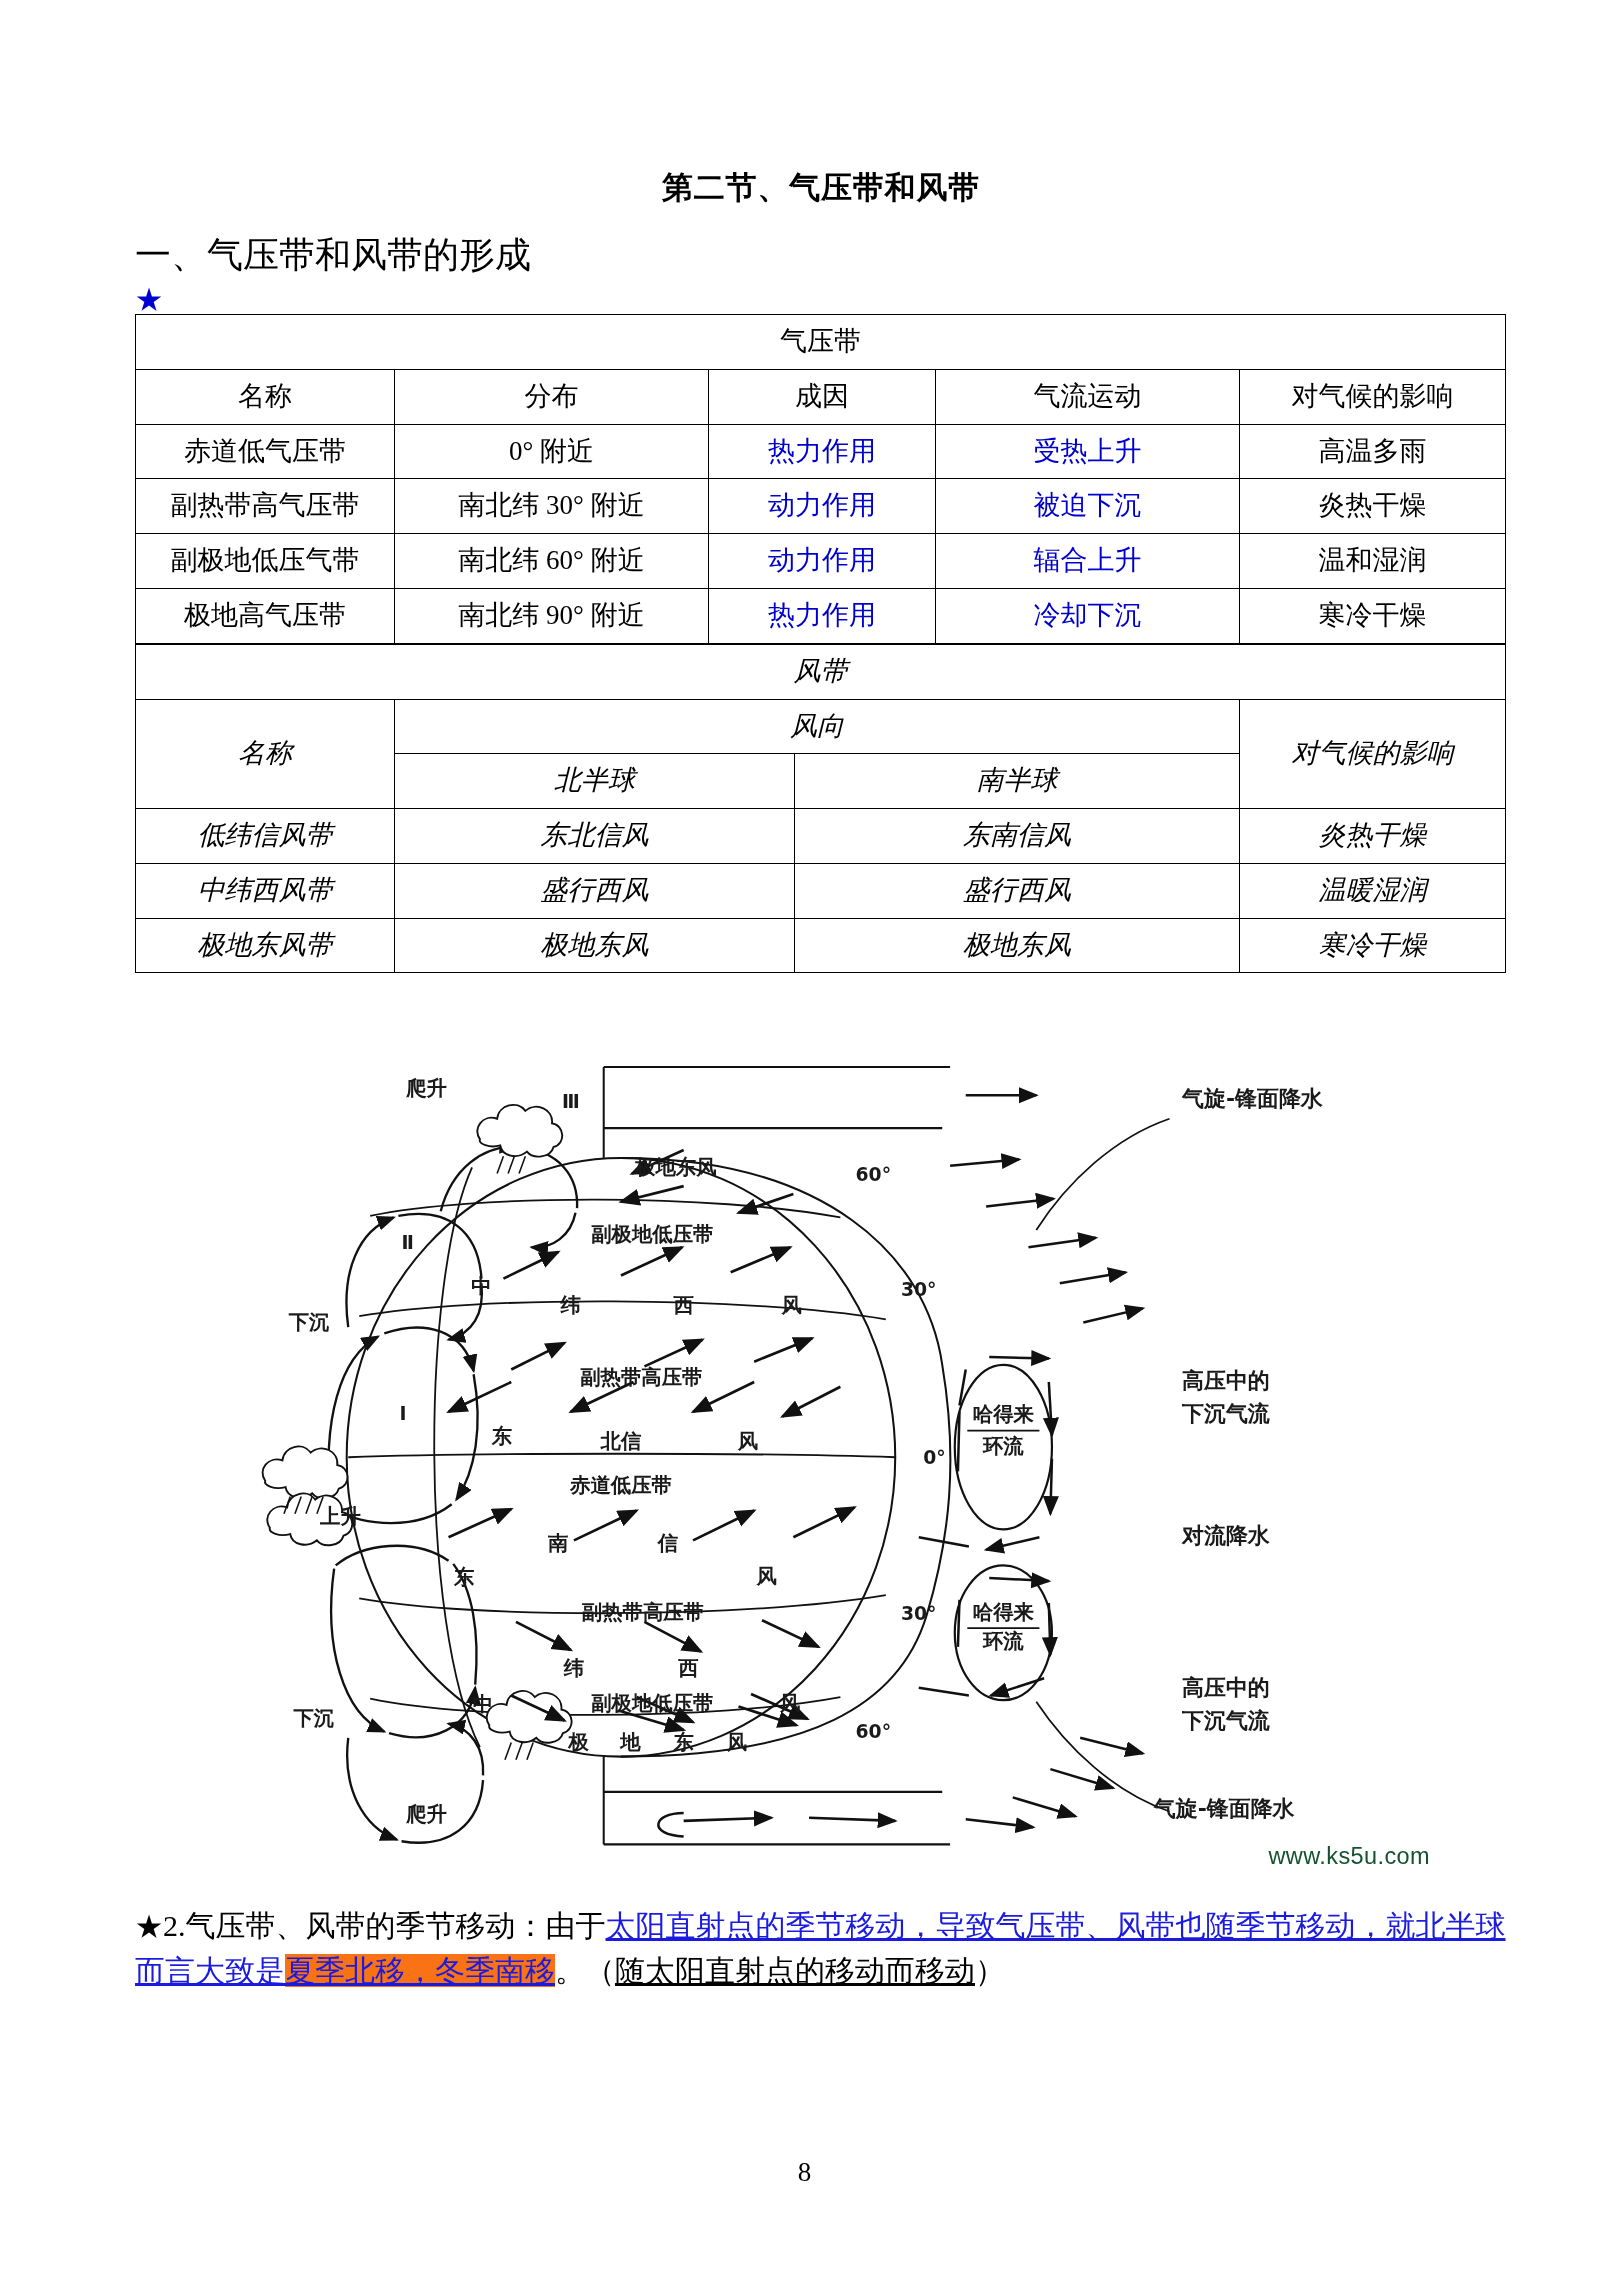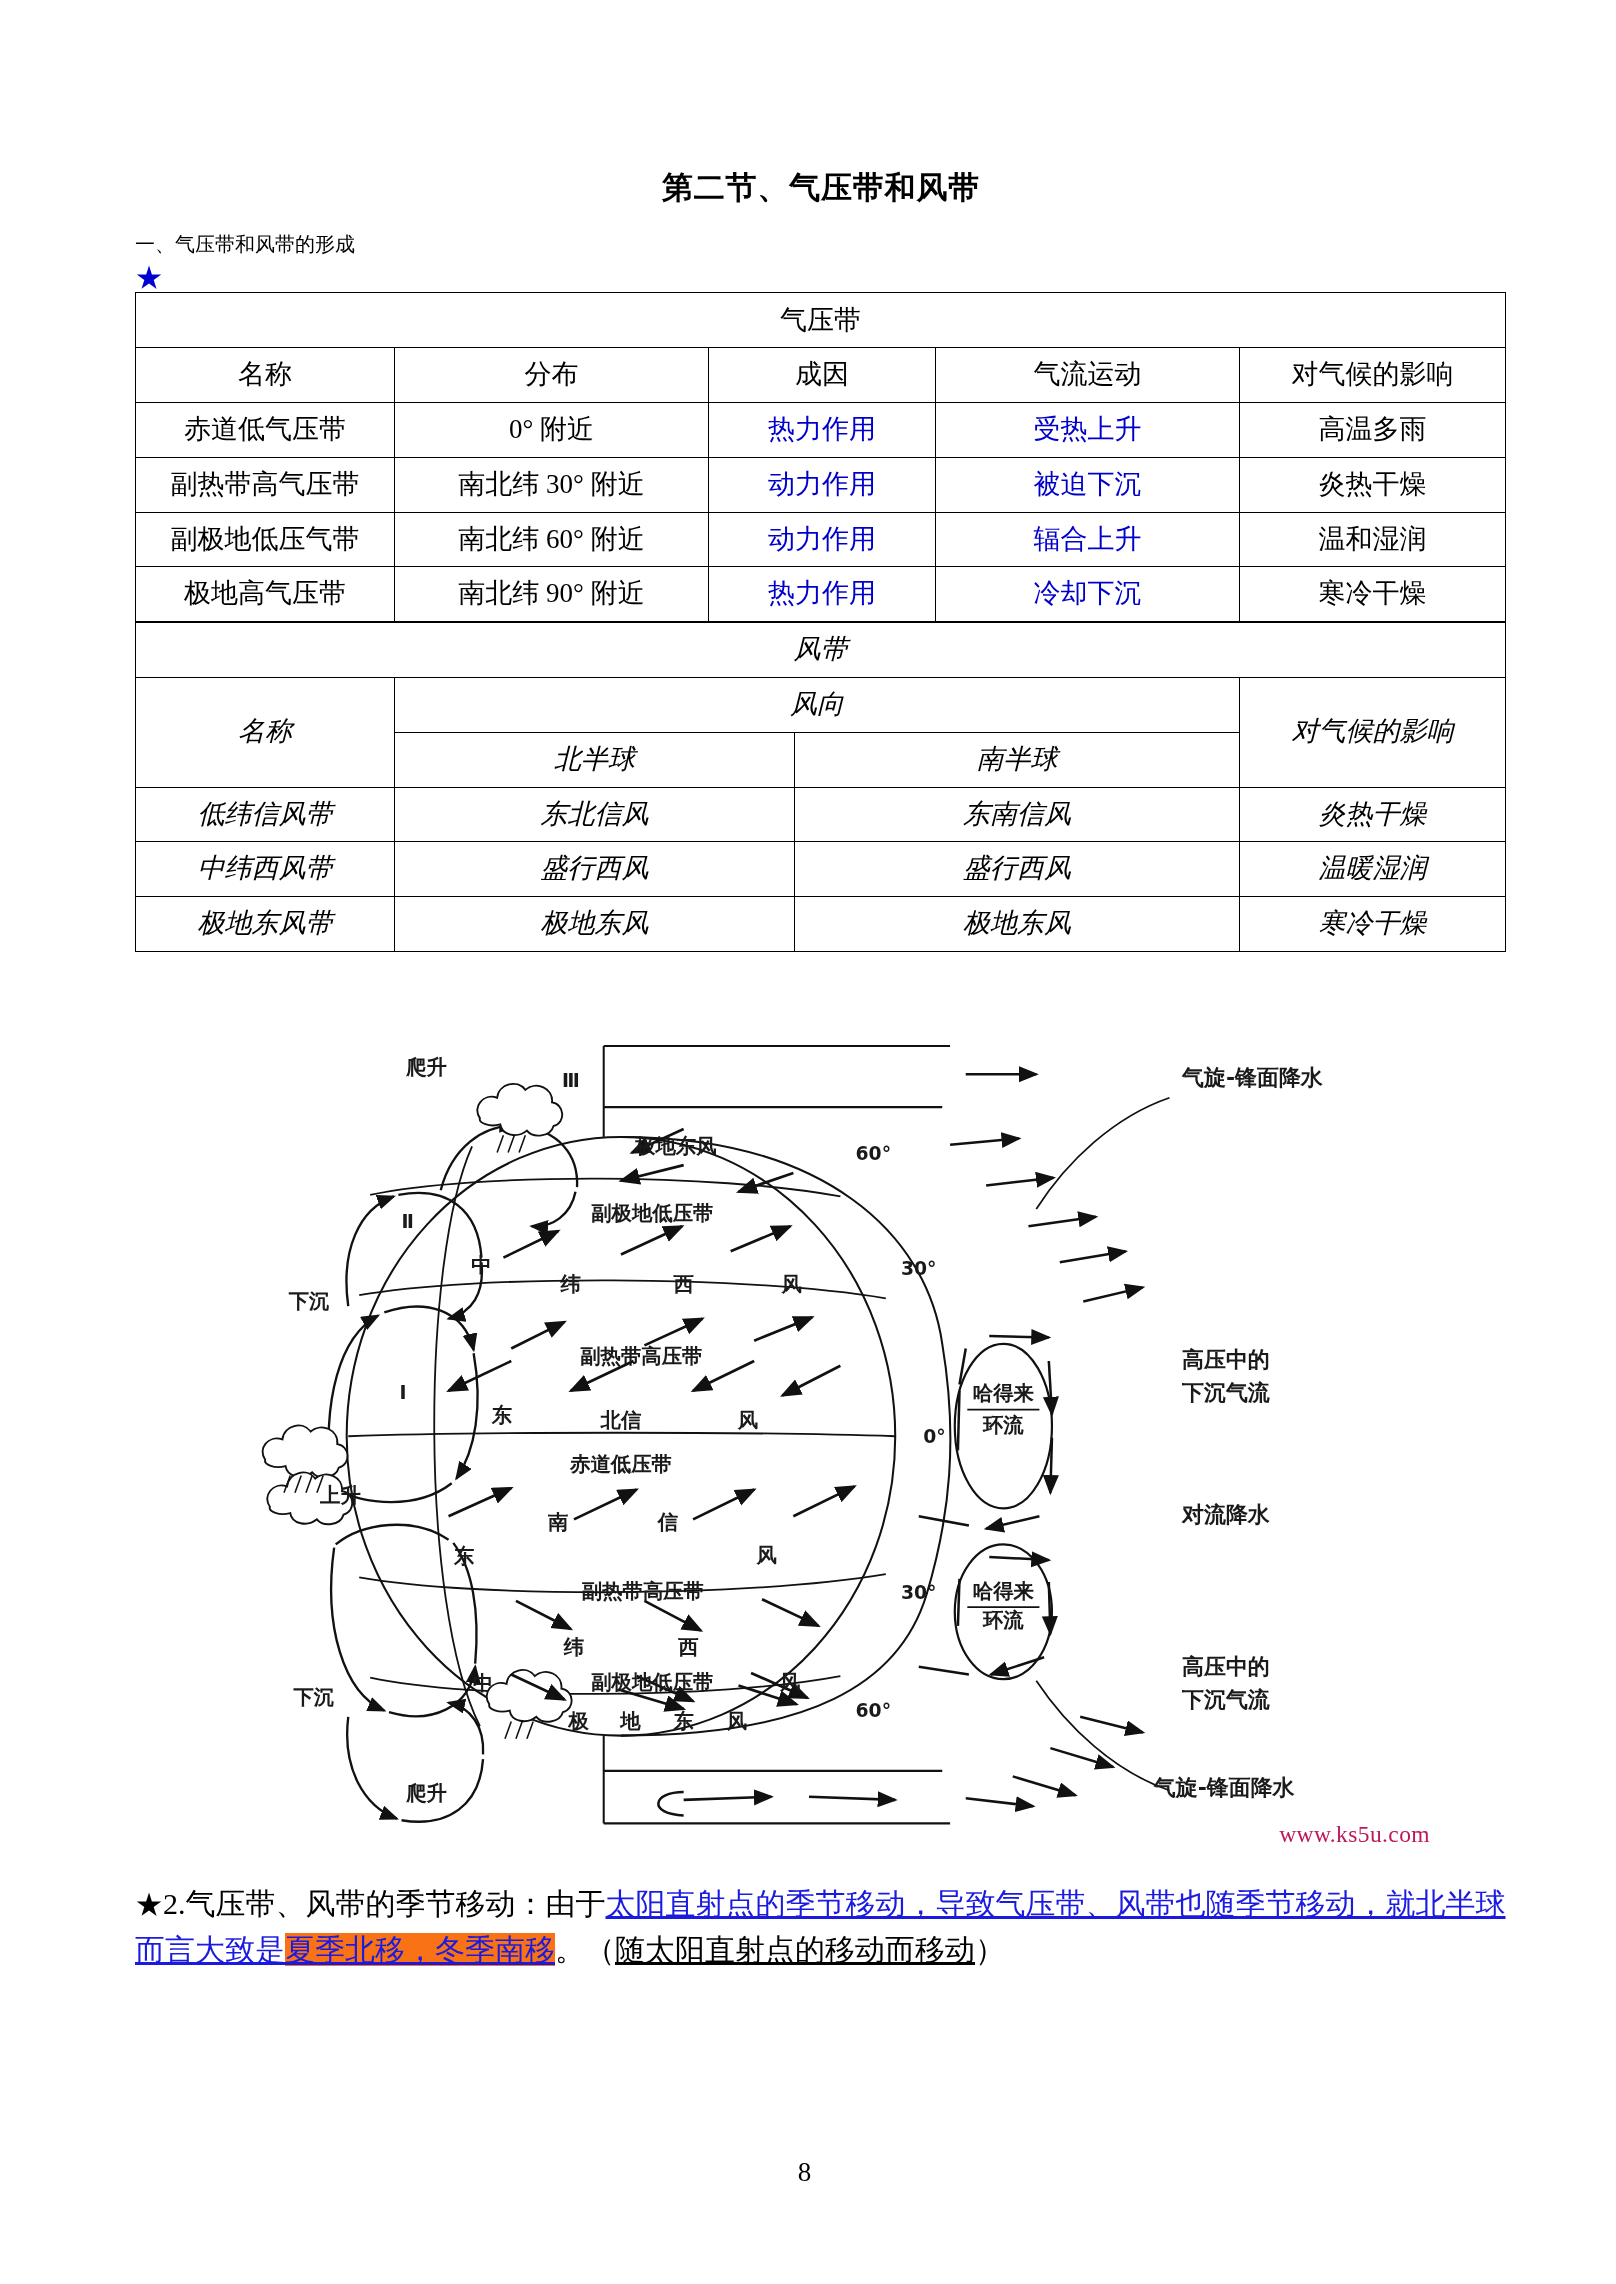--- a/index.html
+++ b/index.html
@@ -32,21 +32,21 @@
   
   .doc-title {
     text-align: center;
     font-size: 31px;
     font-weight: bold;
     letter-spacing: 0.8px;
     margin-top: 169px;
     line-height: 1.2;
   }
   .heading-1 {
-    font-size: 20px;
+    font-size: 36px;
     margin-top: 25px;
     line-height: 1.35;
     white-space: nowrap;
   }
   .heading-2 {
     font-size: 30px;
     margin-top: 6.3px;
     line-height: 1.35;
     white-space: nowrap;
     display: flex;
@@ -98,22 +98,22 @@
     width: 1370px;
     height: 862px;
     margin-top: 47px;
   }
   .figure svg { display: block; }
   .watermark {
     position: absolute;
     right: 75px;
     bottom: 12.5px;
     font-size: 23.5px;
-    color: #be185d;
-    font-family: Liberation Serif, serif;
+    color: #14532d;
+    font-family: Liberation Sans, sans-serif;
     letter-spacing: 0.4px;
     text-align: right;
   }
 
   
   .para {
     font-size: 30px;
     line-height: 1.52;
     margin-top: 20.4px;
   }

